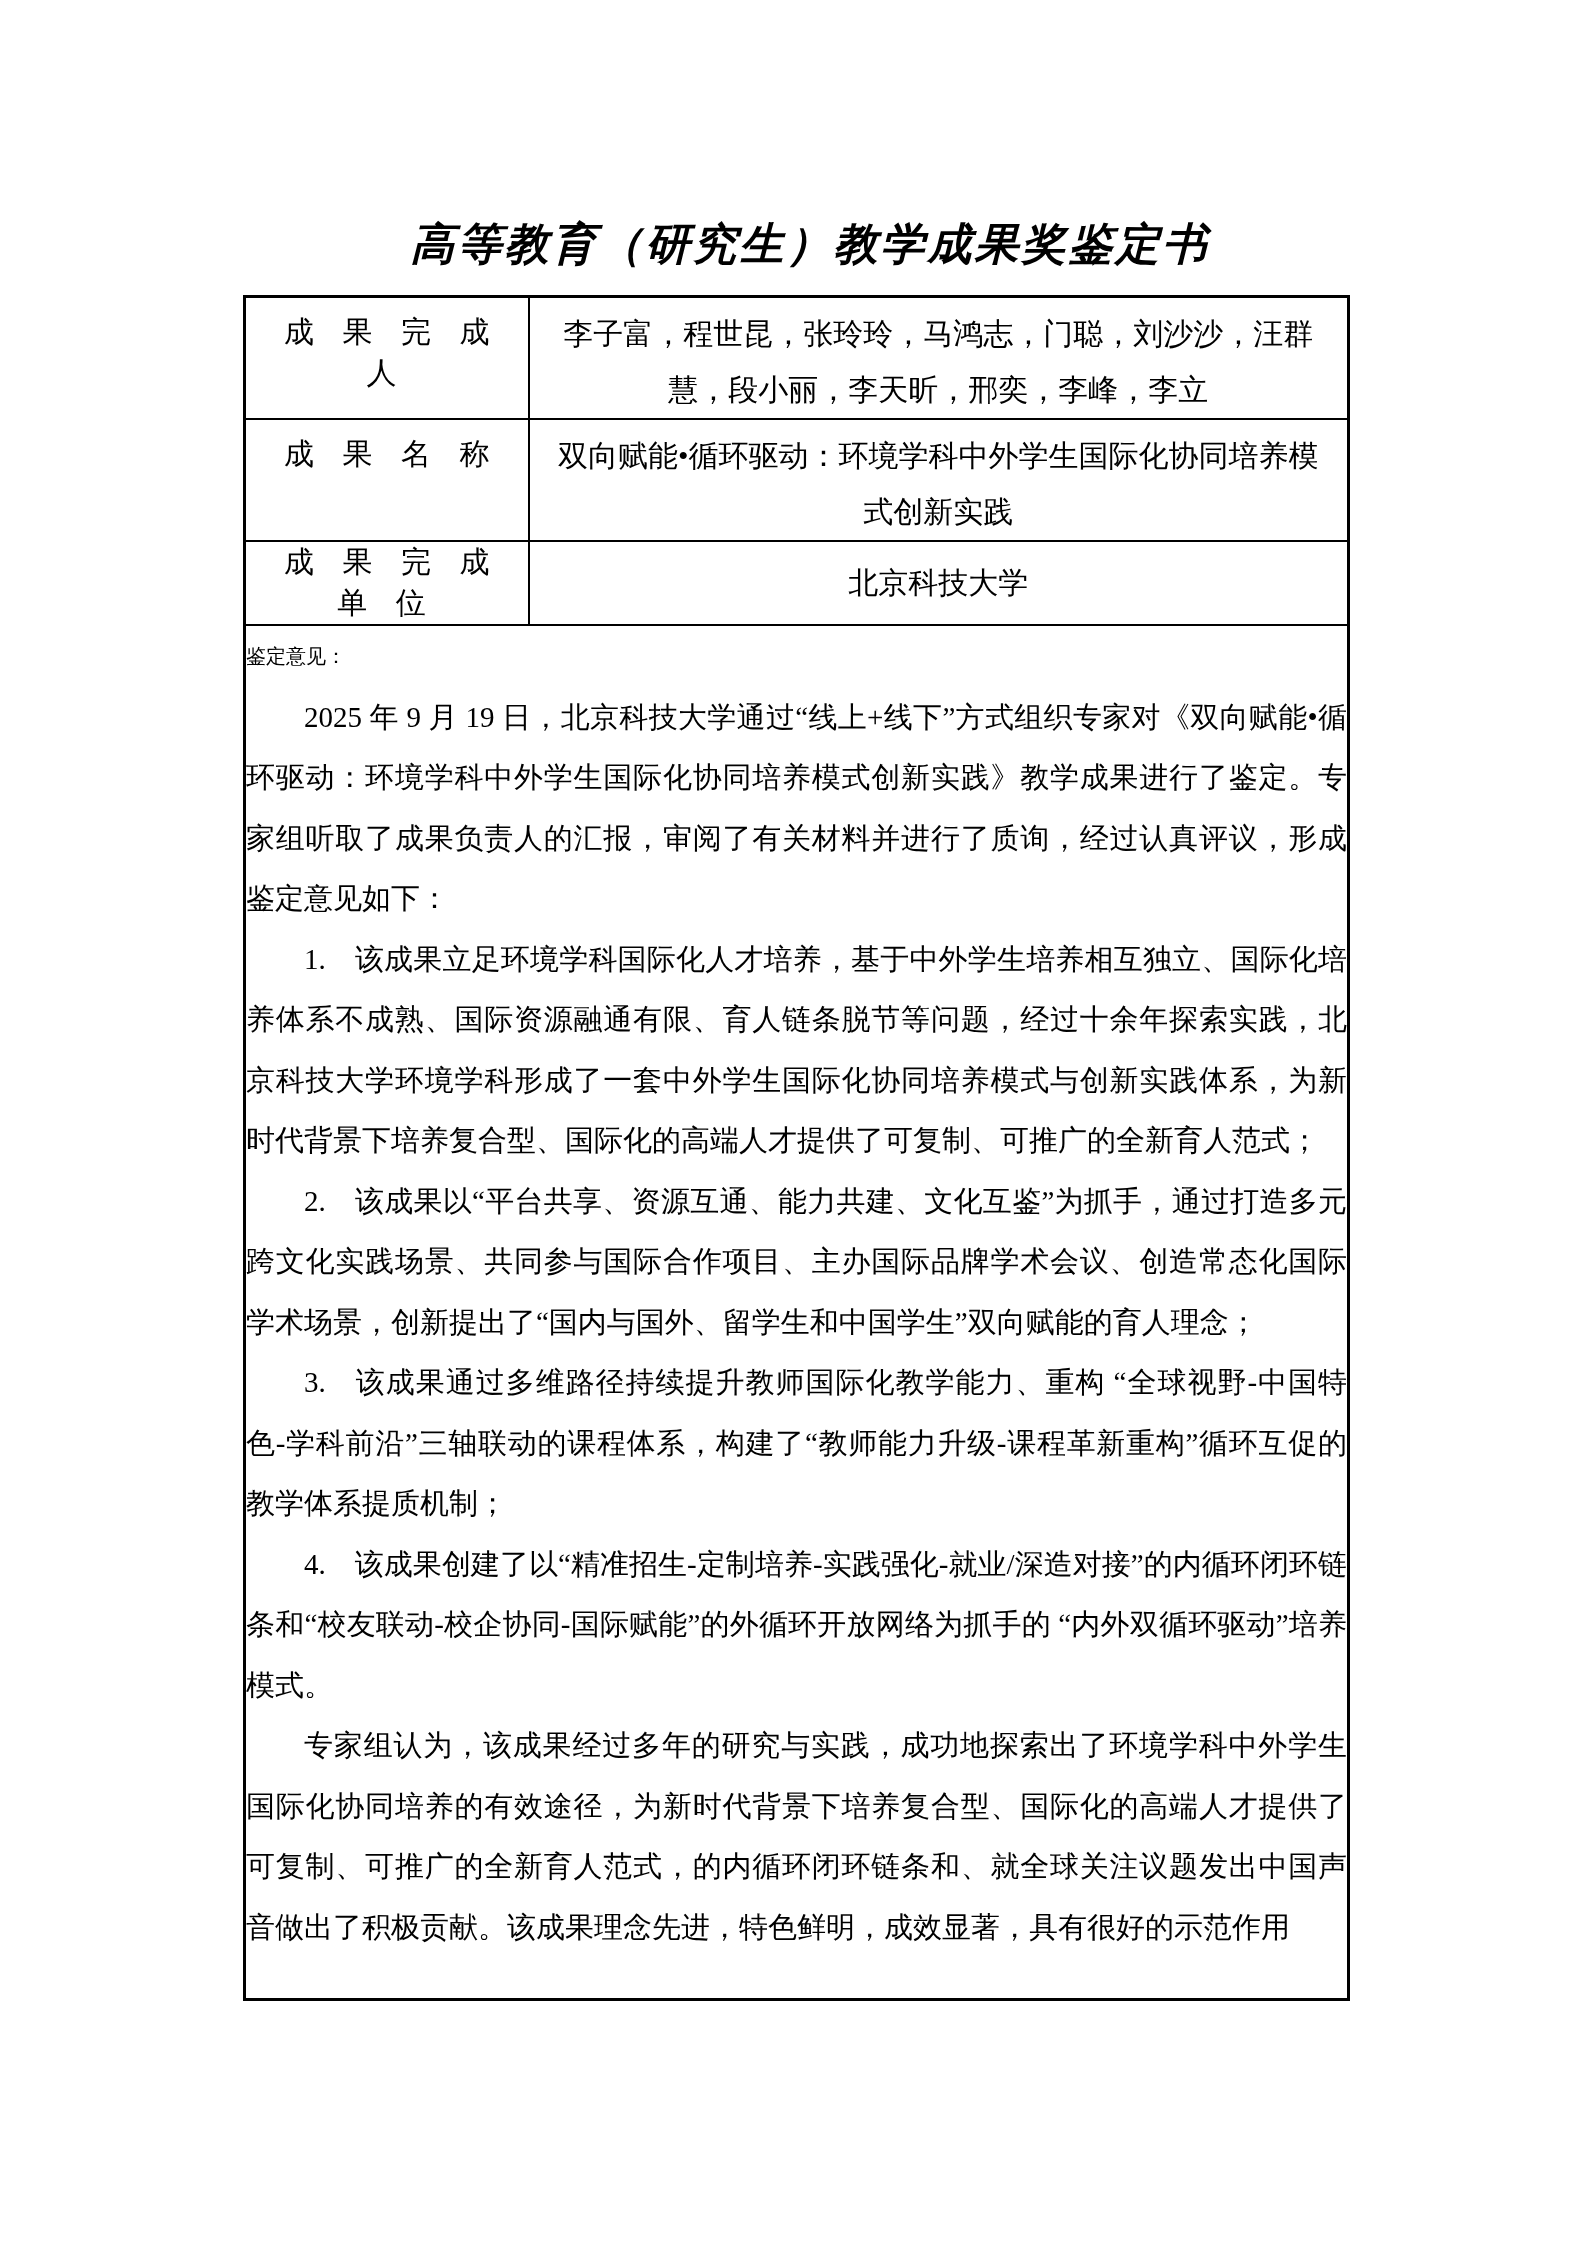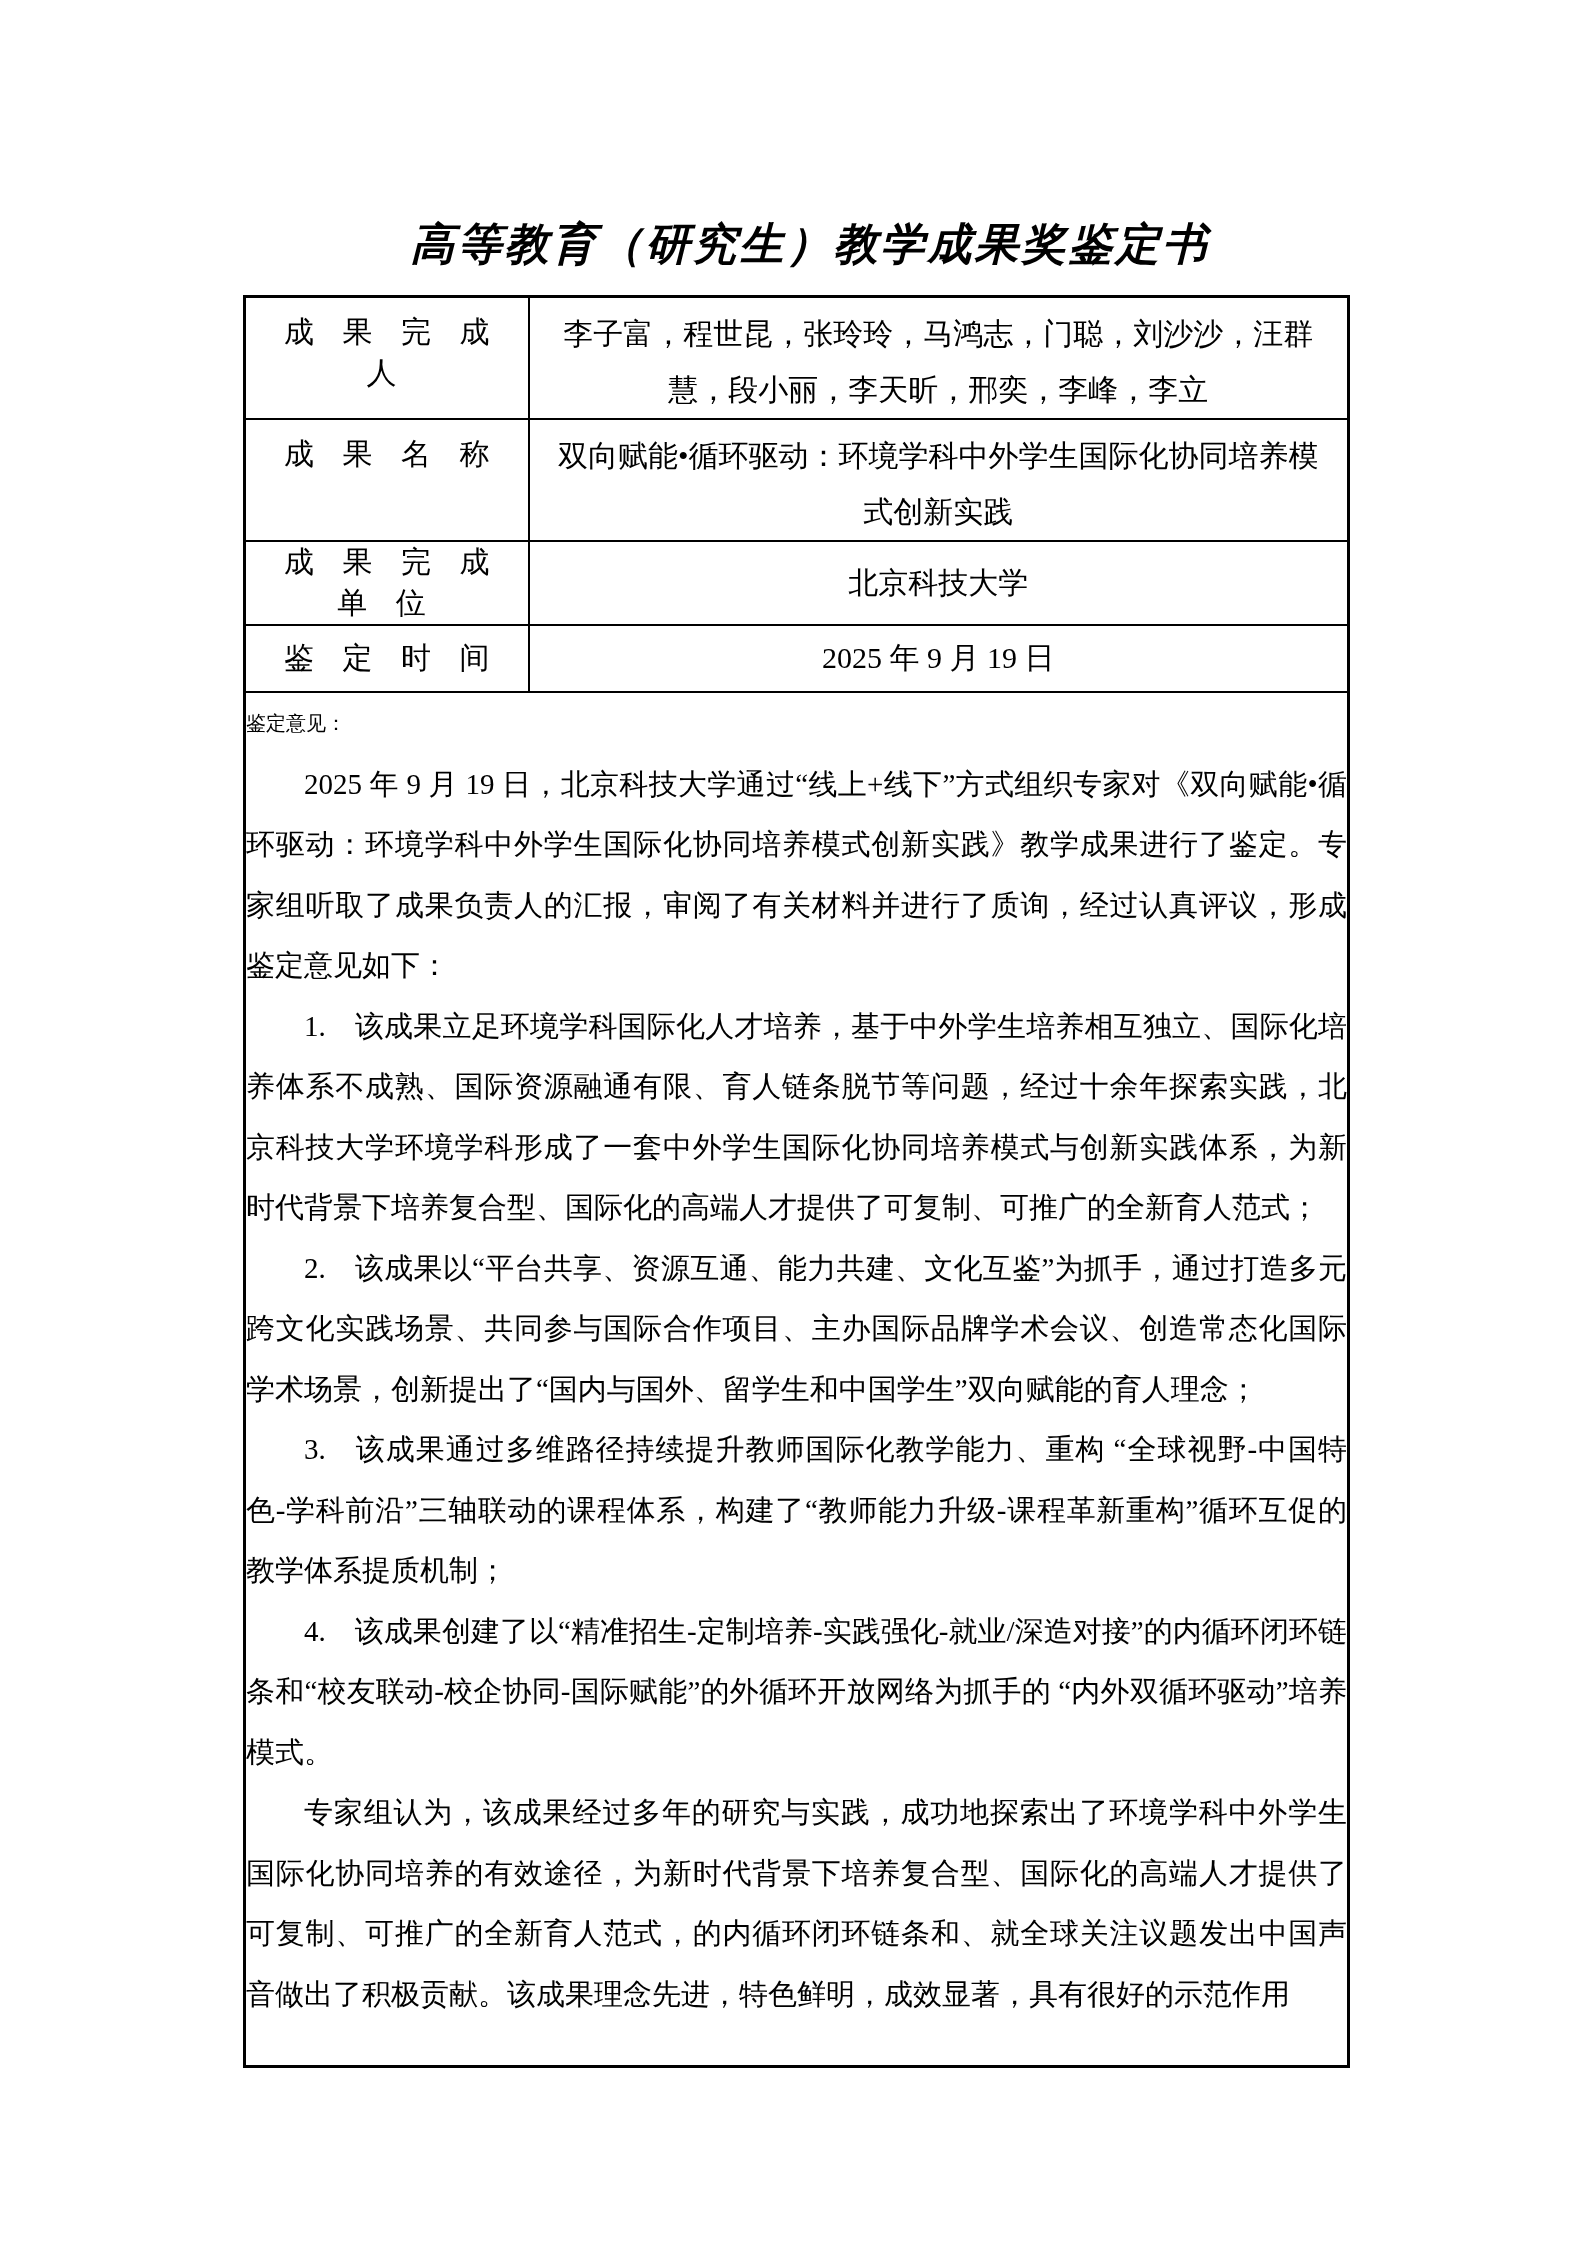--- a/index.html
+++ b/index.html
@@ -102,24 +102,20 @@
         <td class="val">李子富，程世昆，张玲玲，马鸿志，门聪，刘沙沙，汪群慧，段小丽，李天昕，邢奕，李峰，李立</td>
       </tr>
       <tr class="r-top" style="height:105px;">
         <td class="lbl">成 果 名 称</td>
         <td class="val">双向赋能•循环驱动：环境学科中外学生国际化协同培养模式创新实践</td>
       </tr>
       <tr class="r-mid" style="height:57px;margin-top:14px;">
         <td class="lbl">成 果 完 成 单 位</td>
         <td class="val">北京科技大学</td>
       </tr>
-      <tr class="r-mid" style="height:55px;">
-        <td class="lbl">鉴 定 时 间</td>
-        <td class="val">2025 年 9 月 19 日</td>
-      </tr>
       <tr>
         <td class="opinion-cell" colspan="2" style="height:1372px;">
           <p class="opinion-heading">鉴定意见：</p>
           <p class="opinion-para">2025 年 9 月 19 日，北京科技大学通过“线上+线下”方式组织专家对《双向赋能•循环驱动：环境学科中外学生国际化协同培养模式创新实践》教学成果进行了鉴定。专家组听取了成果负责人的汇报，审阅了有关材料并进行了质询，经过认真评议，形成鉴定意见如下：</p>
           <p class="opinion-para">1. 该成果立足环境学科国际化人才培养，基于中外学生培养相互独立、国际化培养体系不成熟、国际资源融通有限、育人链条脱节等问题，经过十余年探索实践，北京科技大学环境学科形成了一套中外学生国际化协同培养模式与创新实践体系，为新时代背景下培养复合型、国际化的高端人才提供了可复制、可推广的全新育人范式；</p>
           <p class="opinion-para">2. 该成果以“平台共享、资源互通、能力共建、文化互鉴”为抓手，通过打造多元跨文化实践场景、共同参与国际合作项目、主办国际品牌学术会议、创造常态化国际学术场景，创新提出了“国内与国外、留学生和中国学生”双向赋能的育人理念；</p>
           <p class="opinion-para">3. 该成果通过多维路径持续提升教师国际化教学能力、重构 “全球视野-中国特色-学科前沿”三轴联动的课程体系，构建了“教师能力升级-课程革新重构”循环互促的教学体系提质机制；</p>
           <p class="opinion-para">4. 该成果创建了以“精准招生-定制培养-实践强化-就业/深造对接”的内循环闭环链条和“校友联动-校企协同-国际赋能”的外循环开放网络为抓手的 “内外双循环驱动”培养模式。</p>
           <p class="opinion-para">专家组认为，该成果经过多年的研究与实践，成功地探索出了环境学科中外学生国际化协同培养的有效途径，为新时代背景下培养复合型、国际化的高端人才提供了可复制、可推广的全新育人范式，的内循环闭环链条和、就全球关注议题发出中国声音做出了积极贡献。该成果理念先进，特色鲜明，成效显著，具有很好的示范作用</p>
         </td>

